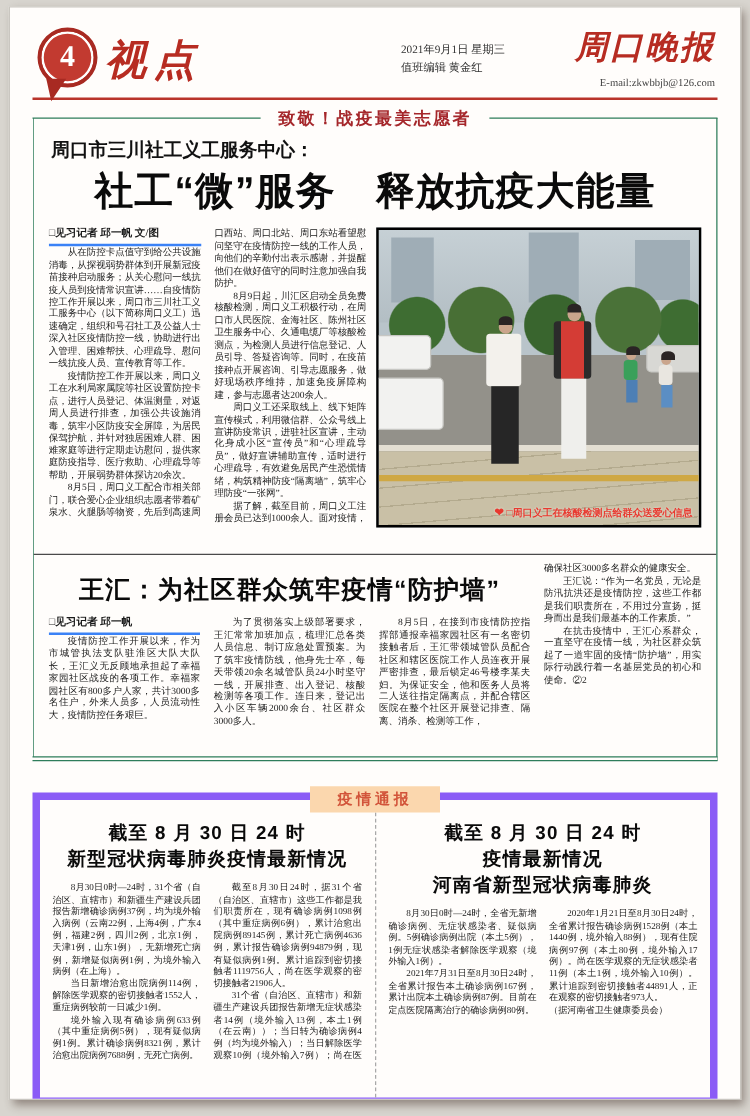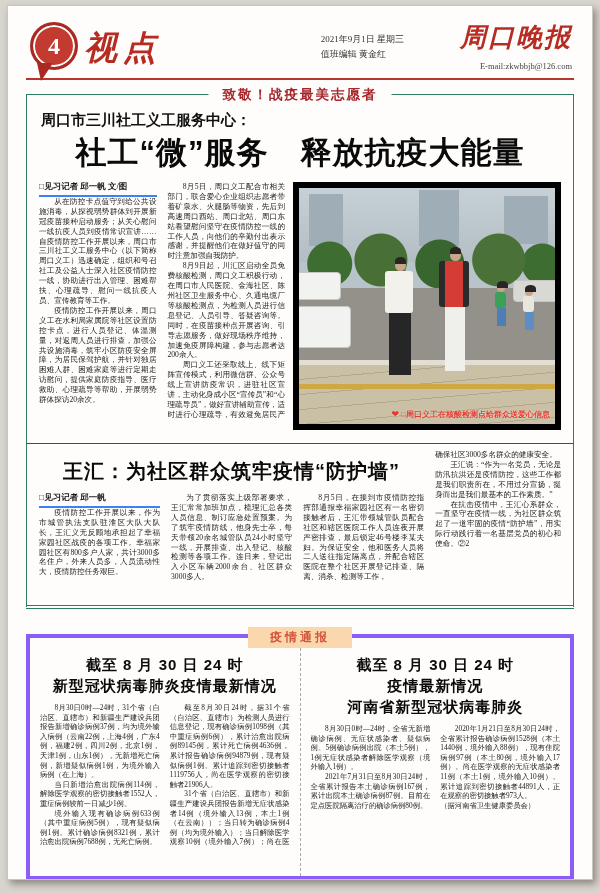--- a/index.html
+++ b/index.html
@@ -36,21 +36,21 @@
             font-family:"Liberation Sans","DejaVu Sans",sans-serif;margin:2px 0 8px 0;}
   .content-row{display:flex;padding:0 12px;height:242px;}
   .article-cols{width:276px;column-count:2;column-gap:11px;font-size:7.6px;line-height:9.9px;
                 text-align:justify;color:#1a1a1a;overflow:hidden;height:242px;}
   .article-cols p{margin:0;text-indent:2em;}
   .byline{font-size:8.5px;font-weight:bold;border-bottom:2px solid #3b82f6;padding-bottom:3px;
           margin:0 0 4px 0;text-indent:0 !important;}
 
   
   .photo{position:relative;width:256px;height:236px;margin-left:8px;overflow:hidden;
-         background:#b9c4ca;flex-shrink:0;border:6px solid #000000;}
+         background:#b9c4ca;flex-shrink:0;border:2px solid #000000;}
   .ph-buildings{position:absolute;left:0;top:0;right:0;height:74px;
      background:linear-gradient(#c6d0d5,#b3bec4);}
   .ph-bld{position:absolute;background:#9fadb6;}
   .ph-trees{position:absolute;left:0;top:28px;right:0;height:80px;
      background:radial-gradient(circle at 12% 60%, #3e6d32 0 22px, transparent 23px),
                 radial-gradient(circle at 32% 55%, #486f35 0 26px, transparent 27px),
                 radial-gradient(circle at 55% 60%, #39652e 0 24px, transparent 25px),
                 radial-gradient(circle at 78% 55%, #4a7238 0 26px, transparent 27px),
                 radial-gradient(circle at 95% 60%, #3e6d32 0 20px, transparent 21px);}
   .ph-road{position:absolute;left:0;top:100px;right:0;height:78px;background:#93918a;}
@@ -76,21 +76,21 @@
        font-family:"Liberation Sans","DejaVu Sans",sans-serif;margin:8px 0 8px 0;letter-spacing:1px;}
   .second-cols{column-count:3;column-gap:11px;font-size:7.6px;line-height:9.9px;text-align:justify;
        color:#1a1a1a;height:106px;overflow:hidden;}
   .second-cols p{margin:0;text-indent:2em;}
   .second-right{width:128px;margin-left:11px;font-size:7.6px;line-height:9.9px;text-align:justify;
        color:#1a1a1a;height:152px;overflow:hidden;}
   .second-right p{margin:0;text-indent:2em;}
   .second-right p.cont{text-indent:0;}
 
   
-  .bulletin{position:absolute;left:0;right:0;top:628px;height:238px;border:4px solid #8b5cf6;background:#fffdfb;}
+  .bulletin{position:absolute;left:0;right:0;top:628px;height:238px;border:6px solid #8b5cf6;background:#fffdfb;}
   .tab{position:absolute;top:-11px;left:50%;transform:translateX(-50%);background:#fbd7ae;
        color:#d2543a;font-weight:bold;font-size:12px;letter-spacing:3px;padding:2px 22px;white-space:nowrap;}
   .panels{display:flex;height:100%;}
   .panel{flex:1;padding:16px 10px 6px 10px;overflow:hidden;}
   .panel.left{border-right:1px dashed #a8a8a8;}
   .p-title{text-align:center;font-weight:900;font-size:15px;line-height:21px;color:#0a0a0a;
        font-family:"Liberation Sans","DejaVu Sans",sans-serif;letter-spacing:1px;margin-bottom:7px;}
   .p-body2{column-count:2;column-gap:10px;font-size:7.3px;line-height:9.6px;text-align:justify;
        color:#1a1a1a;height:158px;overflow:hidden;}
   .p-body2 p{margin:0;text-indent:2em;}
@@ -200,21 +200,21 @@
     <div class="panels">
       <div class="panel left">
         <div class="p-title">
           <div>截至 8 月 30 日 24 时</div>
           <div>新型冠状病毒肺炎疫情最新情况</div>
         </div>
         <div class="p-body2">
           <p>8月30日0时—24时，31个省（自治区、直辖市）和新疆生产建设兵团报告新增确诊病例37例，均为境外输入病例（云南22例，上海4例，广东4例，福建2例，四川2例，北京1例，天津1例，山东1例），无新增死亡病例，新增疑似病例1例，为境外输入病例（在上海）。</p>
           <p>当日新增治愈出院病例114例，解除医学观察的密切接触者1552人，重症病例较前一日减少1例。</p>
           <p>境外输入现有确诊病例633例（其中重症病例5例），现有疑似病例1例。累计确诊病例8321例，累计治愈出院病例7688例，无死亡病例。</p>
-          <p>截至8月30日24时，据31个省（自治区、直辖市）为检测人员进行信息登记，现有确诊病例1098例（其中重症病例6例），累计治愈出院病例89145例，累计死亡病例4636例，累计报告确诊病例94879例，现有疑似病例1例。累计追踪到密切接触者1119756人，尚在医学观察的密切接触者21906人。</p>
+          <p>截至8月30日24时，据31个省（自治区、直辖市）这些工作都是我们职责所在，现有确诊病例1098例（其中重症病例6例），累计治愈出院病例89145例，累计死亡病例4636例，累计报告确诊病例94879例，现有疑似病例1例。累计追踪到密切接触者1119756人，尚在医学观察的密切接触者21906人。</p>
           <p>31个省（自治区、直辖市）和新疆生产建设兵团报告新增无症状感染者14例（境外输入13例，本土1例（在云南））；当日转为确诊病例4例（均为境外输入）；当日解除医学观察10例（境外输入7例）；尚在医学观察的无症状感染者443例（境外输入383例）。</p>
 
         </div>
       </div>
       <div class="panel">
         <div class="p-title">
           <div>截至 8 月 30 日 24 时</div>
           <div>疫情最新情况</div>
           <div>河南省新型冠状病毒肺炎</div>
         </div>

